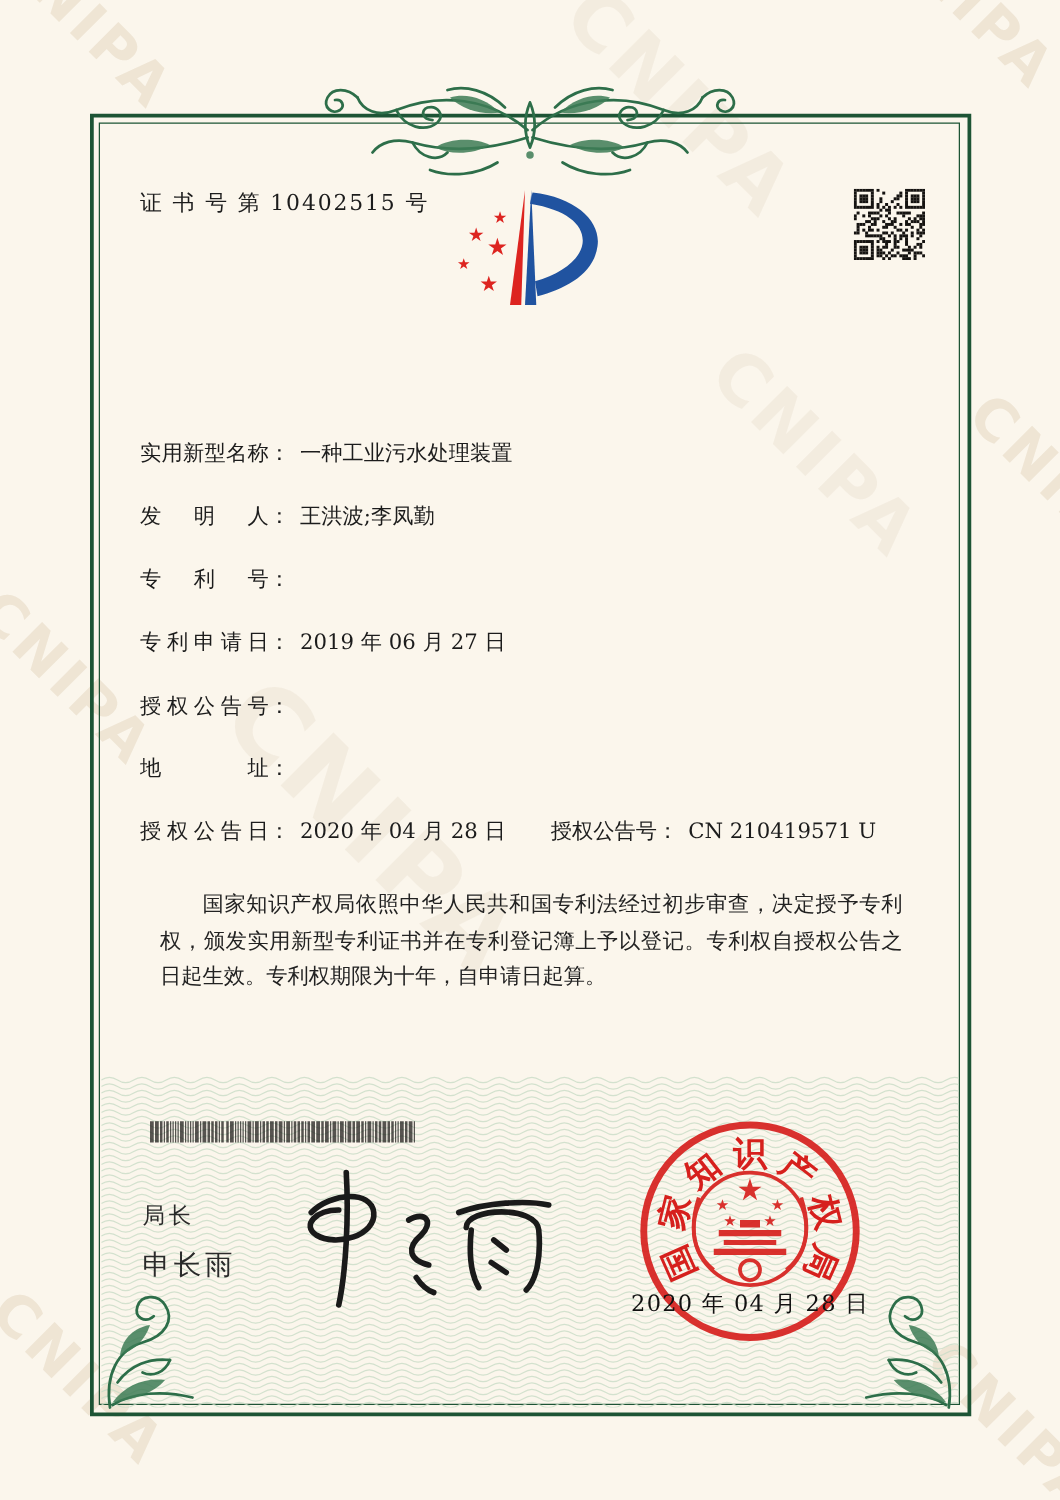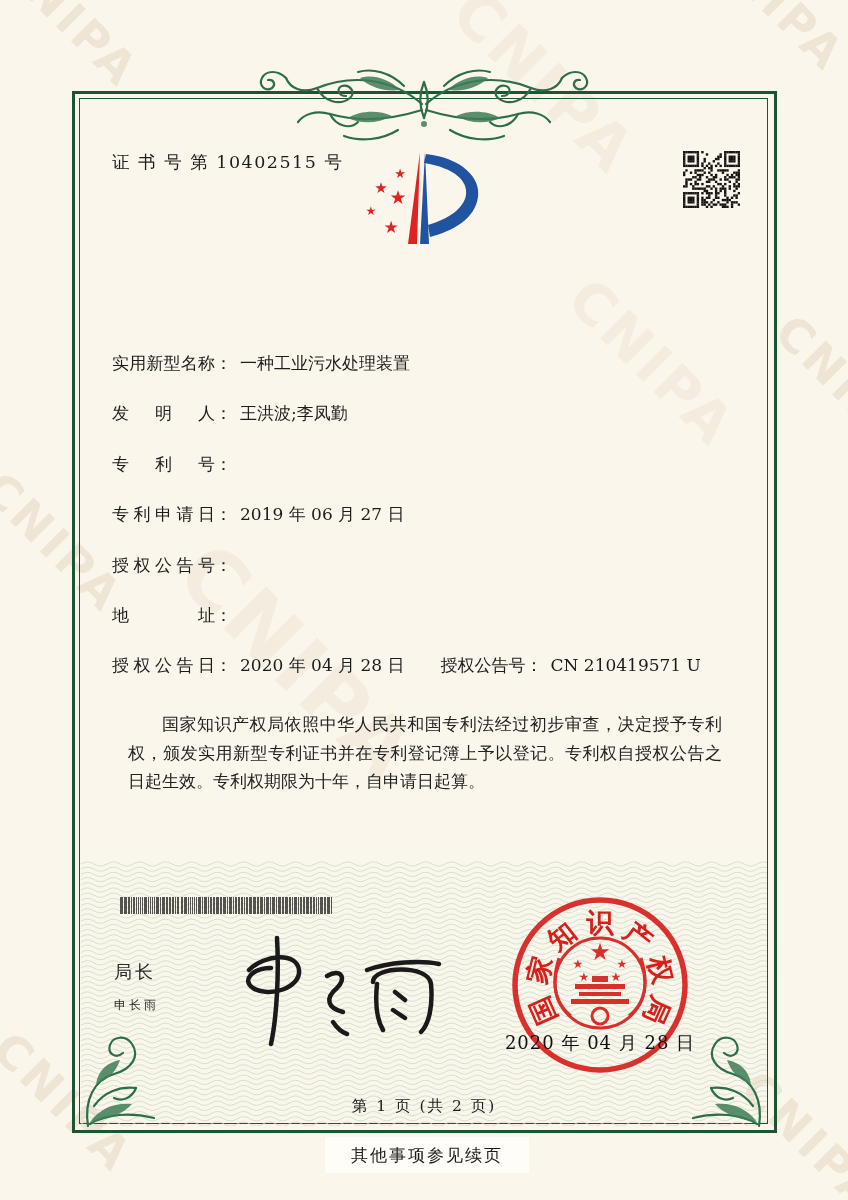--- a/index.html
+++ b/index.html
@@ -29,21 +29,21 @@
   
   .body-text{left:112px;top:694px;width:626px;z-index:6;font-size:17px;line-height:28.6px;
              text-align:justify;color:#222;}
   .body-text p{margin:16px;text-indent:2em;}
   
   .barcode{left:120px;top:897px;width:218px;height:17px;font-size:0;z-index:6;}
   .barcode i{display:inline-block;height:17px;background:#171513;}
   
   .sig-title{left:114px;top:960px;font-size:18px;letter-spacing:3px;z-index:6;
              font-family:"DejaVu Sans","Liberation Sans",sans-serif;color:#2a2a2a;}
-  .sig-name{left:114px;top:997px;font-size:12px;letter-spacing:3px;z-index:6;
+  .sig-name{left:114px;top:997px;font-size:22px;letter-spacing:3px;z-index:6;
             font-family:"DejaVu Sans","Liberation Sans",sans-serif;color:#2a2a2a;}
   
   .seal-date{left:500px;top:1031px;width:200px;text-align:center;font-size:18px;
              letter-spacing:1px;color:#111;z-index:8;}
   
   .page-footer{left:0;top:1096px;width:848px;text-align:center;font-size:15.5px;
                letter-spacing:2px;z-index:6;}
   .cont-strip{left:325px;top:1137px;width:204px;height:36px;background:#fffdf7;z-index:6;
               text-align:center;font-size:17px;line-height:36px;letter-spacing:2px;}
   svg{display:block;}
@@ -508,16 +508,14 @@
       <rect x="74" y="104" width="42" height="4"></rect>
       <rect x="66" y="111" width="58" height="5"></rect>
       <circle cx="95" cy="128" r="8" fill="none" stroke="#d6201d" stroke-width="3"></circle>
       <path d="M54,70 C46,95 50,115 66,128" fill="none" stroke="#d6201d" stroke-width="3"></path>
       <path d="M136,70 C144,95 140,115 124,128" fill="none" stroke="#d6201d" stroke-width="3"></path>
     </g>
   </svg>
 
   <div class="abs seal-date">2020 年 04 月 28 日</div>
 
-  <div class="abs page-footer">第 1 页 (共 2 页)</div>
-  <div class="abs cont-strip">其他事项参见续页</div>
 
 </div>
 
 </body></html>

